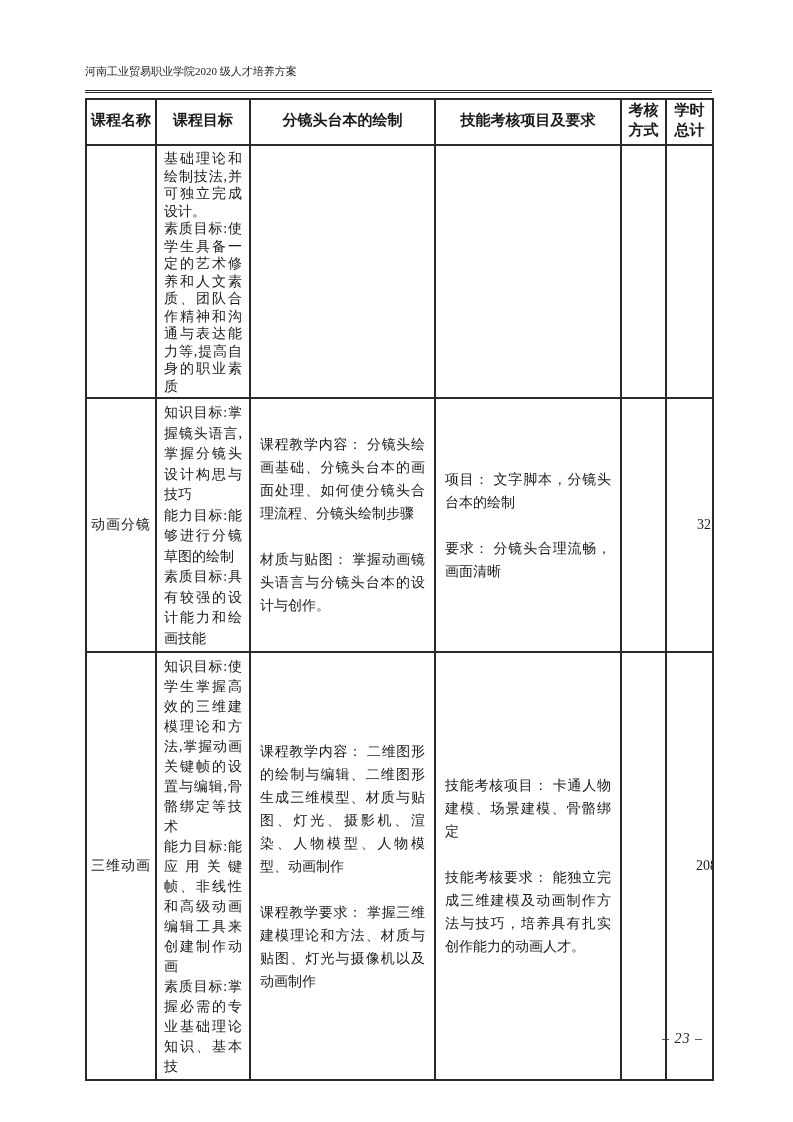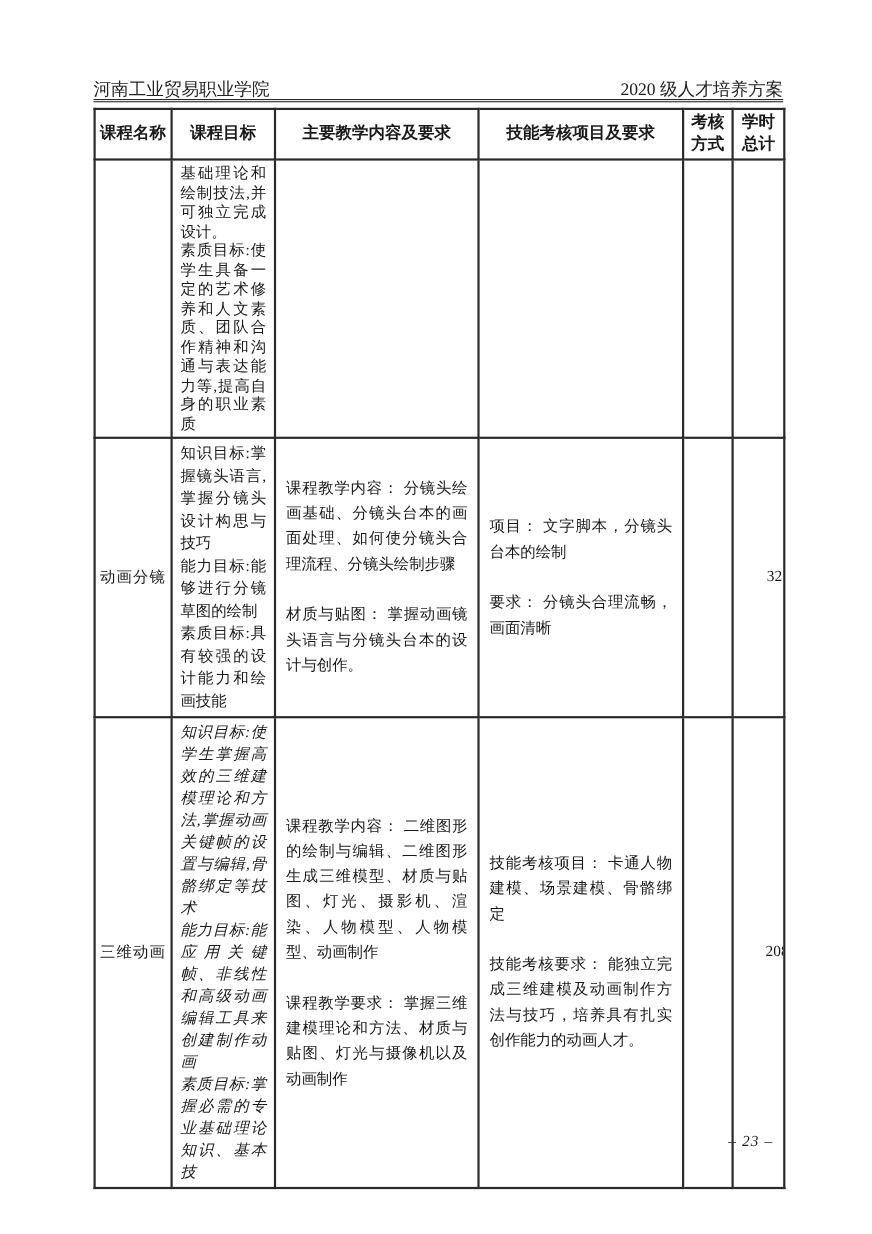--- a/index.html
+++ b/index.html
@@ -5,23 +5,23 @@
   html,body { margin:0; padding:0; background:#ffffff; }
   .page {
     position:relative;
     width:793px; height:1122px;
     background:#ffffff;
     color:#1a1a1a;
     font-family:"Liberation Serif","DejaVu Serif",serif;
     overflow:hidden;
   }
   .doc-header {
-    position:absolute; top:73px; left:85px; width:627px;
-    display:flex; justify-content:space-between;
-    font-size:16px; line-height:18px; color:#222;
+    position:absolute; top:62px; left:85px; width:627px;
+    display:flex; 
+    font-size:11px; line-height:18px; color:#222;
   }
   .header-rule {
     position:absolute; top:90px; left:85px; width:627px;
     height:0; border-top:3px double #2a2a2a;
   }
   table.doc-table {
     position:absolute; top:98px; left:85px;
     width:627px; table-layout:fixed;
     border-collapse:collapse;
     font-size:14px; color:#1a1a1a;
@@ -41,21 +41,21 @@
 
   td.name {
     text-align:center; vertical-align:middle; letter-spacing:1px;
   }
   td.obj {
     vertical-align:top; text-align:justify;
     padding:4px 7px 2px 7px;
   }
   tr.row1 td.obj { line-height:17.5px;border-radius:13px; }
   tr.row2 td.obj { line-height:20.5px; }
-  tr.row3 td.obj { line-height:20px;font-style:italic; }
+  tr.row3 td.obj { line-height:20px; }
   td.obj .para { margin:0; }
 
   td.content, td.assess {
     vertical-align:middle; text-align:justify;
     padding:4px 9px; line-height:23px;
   }
   td.content .para + .para, td.assess .para + .para { margin-top:23px; }
 
   td.method {
     text-align:center; vertical-align:middle; line-height:26px;padding-left:44px;
@@ -84,21 +84,21 @@
         <col style="width:94px">
         <col style="width:185px">
       <col style="width:186px">
         <col style="width:45px">
         <col style="width:47px">
     </colgroup>
     <tbody>
         <tr class="hdr">
       <th>课程名称</th>
       <th>课程目标</th>
-      <th>主要教学内容及要求</th>
+      <th>分镜头台本的绘制</th>
       <th>技能考核项目及要求</th>
       <th>考核方式</th>
       <th>学时总计</th>
     </tr>
     <tr class="row1">
       <td class="name"></td>
       <td class="obj">
             <div class="para">基础理论和绘制技法,并可独立完成设计。</div>
             <div class="para">素质目标:使学生具备一定的艺术修养和人文素质、团队合作精神和沟通与表达能力等,提高自身的职业素质</div>
           </td>

